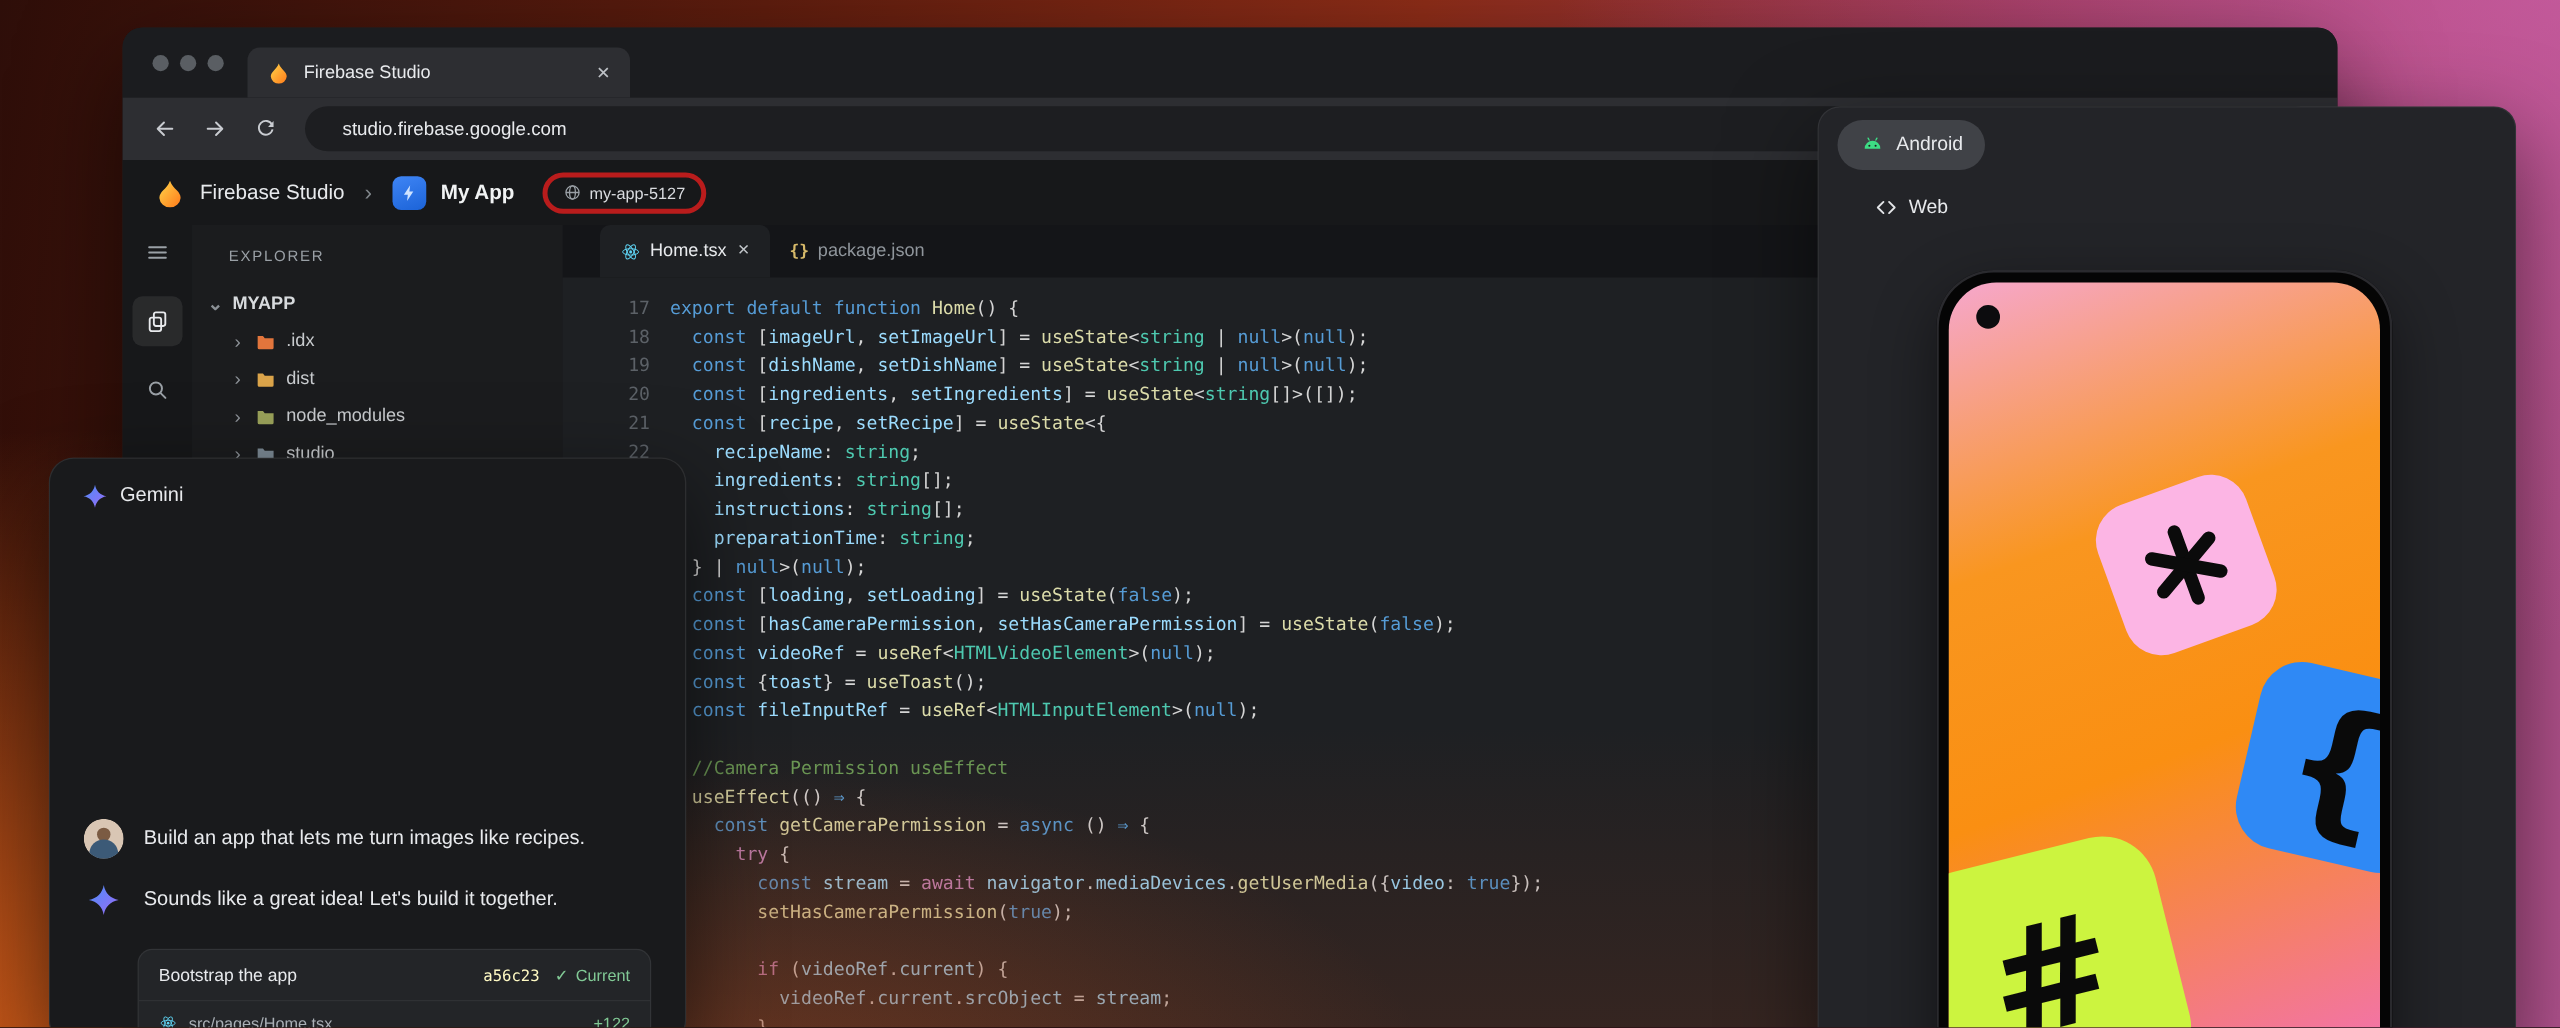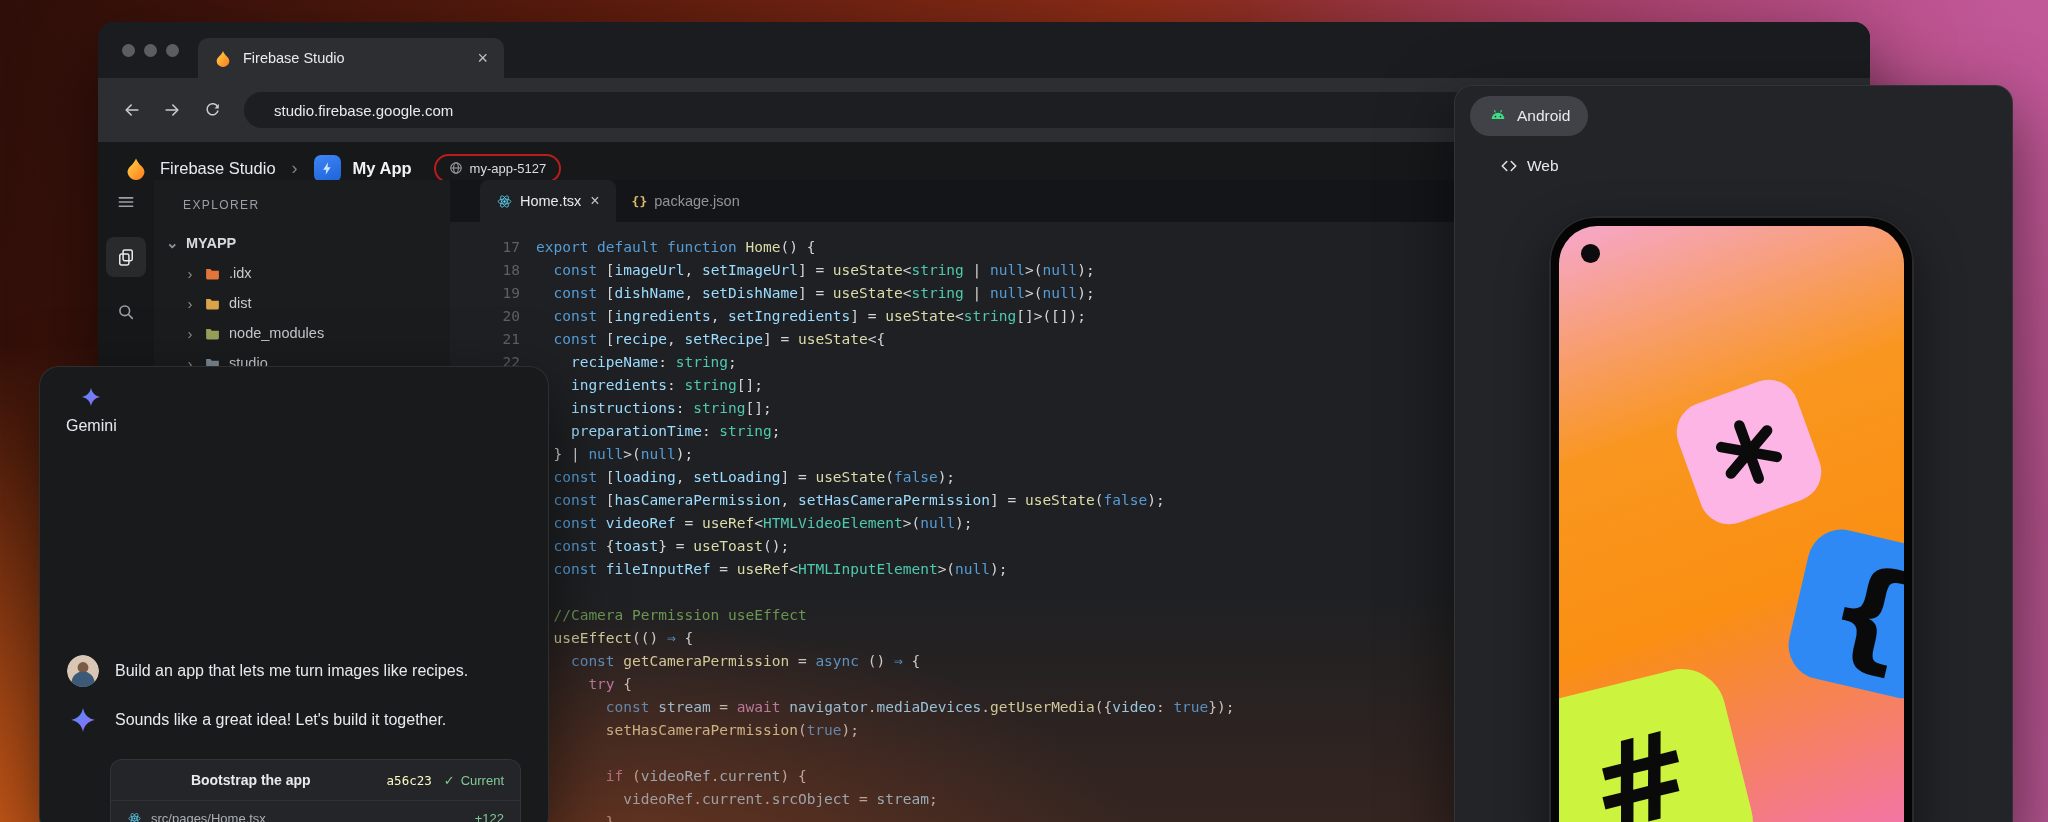--- a/index.html
+++ b/index.html
@@ -12,32 +12,32 @@
   
   .browser{position:absolute;left:98px;top:22px;width:1772px;height:800px;border-radius:16px 16px 0 0;
     background:#202124;box-shadow:0 28px 80px rgba(0,0,0,.55);z-index:1;overflow:hidden;}
   .titlebar{height:56px;background:#1b1c1f;position:relative;}
   .dots{position:absolute;left:24px;top:22px;display:flex;gap:9px;}
   .dot{width:13px;height:13px;border-radius:50%;background:#5a5e63;}
   .chrome-tab{position:absolute;left:100px;top:16px;width:306px;height:40px;background:#2d2e32;
     border-radius:10px 10px 0 0;display:flex;align-items:center;padding:0 16px;gap:11px;
     color:#e8eaed;font-size:14.5px;box-sizing:border-box;}
   .tab-close{margin-left:auto;color:#bdc1c6;font-size:18px;line-height:1;}
-  .toolbar{height:64px;background:#2d2e32;display:flex;align-items:center;padding:0 16px;gap:4px;}
+  .toolbar{height:50px;background:#2d2e32;display:flex;align-items:center;padding:0 16px;gap:4px;}
   .nav-btn{width:36px;height:36px;display:flex;align-items:center;justify-content:center;color:#c9ccd1;flex:none;}
   .url-pill{flex:1;height:36px;background:#1d1e21;border-radius:18px;display:flex;align-items:center;
     padding:0 30px;color:#e8eaed;font-size:15px;margin-left:10px;}
   .app-header{height:52px;background:#17181a;display:flex;align-items:center;padding:0 26px;gap:12px;}
   .brand{font-size:16.5px;font-weight:500;color:#e8eaed;}
   .crumb-sep{color:#80868b;font-size:18px;margin:0 4px;}
   .app-icon{width:27px;height:27px;border-radius:7px;background:linear-gradient(160deg,#3f85f5,#1b63d8);
     display:flex;align-items:center;justify-content:center;flex:none;}
   .app-name{font-size:16.5px;font-weight:700;color:#f1f3f4;}
   .app-badge{margin-left:10px;display:flex;align-items:center;gap:7px;padding:5px 13px;
-    border:2px solid #b91c1c;border-radius:999px;font-size:13px;color:#dadce0;}
+    border:4px solid #b91c1c;border-radius:999px;font-size:13px;color:#dadce0;}
   
   .workspace{position:absolute;top:158px;bottom:0;left:0;right:0;display:flex;}
   .rail{width:56px;background:#17181a;display:flex;flex-direction:column;align-items:center;padding-top:2px;gap:15px;flex:none;}
   .rail-btn{width:40px;height:40px;display:flex;align-items:center;justify-content:center;color:#9aa0a6;border-radius:8px;}
   .rail-btn.active{color:#e8eaed;background:rgba(255,255,255,.08);}
   .explorer{width:296px;background:#1b1c1e;padding-top:18px;flex:none;box-sizing:border-box;}
   .explorer-title{padding-left:29px;font-size:12px;letter-spacing:1.4px;color:#9aa0a6;}
   .tree{margin-top:16px;}
   .tree-row{height:30px;display:flex;align-items:center;color:#c8cbce;font-size:14.5px;gap:8px;padding-left:30px;}
   .tree-root{padding-left:12px;color:#d7dadd;font-weight:600;}
@@ -58,33 +58,33 @@
   .tk-kw{color:#569cd6}.tk-ctrl{color:#c586c0}.tk-fn{color:#dcdcaa}
   .tk-var{color:#9cdcfe}.tk-type{color:#4ec9b0}.tk-pun{color:#d4d4d4}.tk-com{color:#6a9955}
   .editor-glow{position:absolute;inset:0;pointer-events:none;background:
     radial-gradient(900px 430px at 10% 110%, rgba(193,81,31,.38), rgba(193,81,31,0) 62%),
     linear-gradient(to bottom, rgba(0,0,0,0) 60%, rgba(122,52,26,.25) 100%);}
   
   .gemini{position:absolute;left:39px;top:366px;width:510px;height:470px;background:#191a1c;
     border:1px solid rgba(255,255,255,.09);border-radius:20px;box-shadow:0 24px 70px rgba(0,0,0,.55);
     z-index:6;box-sizing:border-box;}
   .gp-header{position:absolute;top:20px;left:26px;display:flex;align-items:center;gap:10px;
-    color:#e8eaed;font-size:16px;font-weight:500;flex-direction:column;}
+    color:#e8eaed;font-size:16px;font-weight:500;}
   .gp-greet{position:absolute;top:150px;left:27px;font-size:37px;line-height:47px;font-weight:500;}
   .g1{color:#548bf4;font-weight:600;}
   .g2{color:#9aa0a6;}
   .gp-msg{position:absolute;left:27px;right:24px;display:flex;gap:16px;align-items:center;color:#e8eaed;font-size:16px;}
   .gp-msg p{margin:0;}
   .m1{top:288px;} .m2{top:340px;}
   .avatar{width:32px;height:32px;border-radius:50%;overflow:hidden;flex:none;}
   .gstar{flex:none;display:flex;align-items:center;justify-content:center;width:32px;}
   .gp-card{position:absolute;left:70px;right:27px;top:392px;background:#232528;
     border:1px solid rgba(255,255,255,.07);border-radius:12px;overflow:hidden;}
   .tc-r1{display:flex;align-items:center;padding:12px 16px;gap:12px;border-bottom:1px solid rgba(255,255,255,.06);}
-  .tc-title{font-size:14px;color:#e8eaed;font-weight:700;flex:1;text-align:center;}
+  .tc-title{font-size:14px;color:#e8eaed;font-weight:400;flex:1;}
   .tc-commit{font-family:"DejaVu Sans Mono",monospace;font-size:12.5px;color:#fef9c3;}
   .tc-status{color:#81c995;font-size:13px;display:flex;gap:6px;align-items:center;}
   .tc-r2{display:flex;align-items:center;padding:10px 16px;gap:9px;font-size:13px;color:#aab0b6;}
   .tc-diff{margin-left:auto;color:#81c995;}
   
   .preview{position:absolute;left:1454px;top:85px;width:557px;height:760px;background:#232428;
     border:1px solid rgba(255,255,255,.07);border-radius:18px;box-shadow:0 24px 70px rgba(0,0,0,.5);z-index:5;}
   .toggles{position:absolute;top:10px;left:15px;display:flex;align-items:center;gap:10px;flex-direction:column;}
   .toggle{display:flex;align-items:center;gap:9px;height:40px;padding:0 18px;border-radius:999px;
     color:#e8eaed;font-size:15.5px;font-weight:500;}

